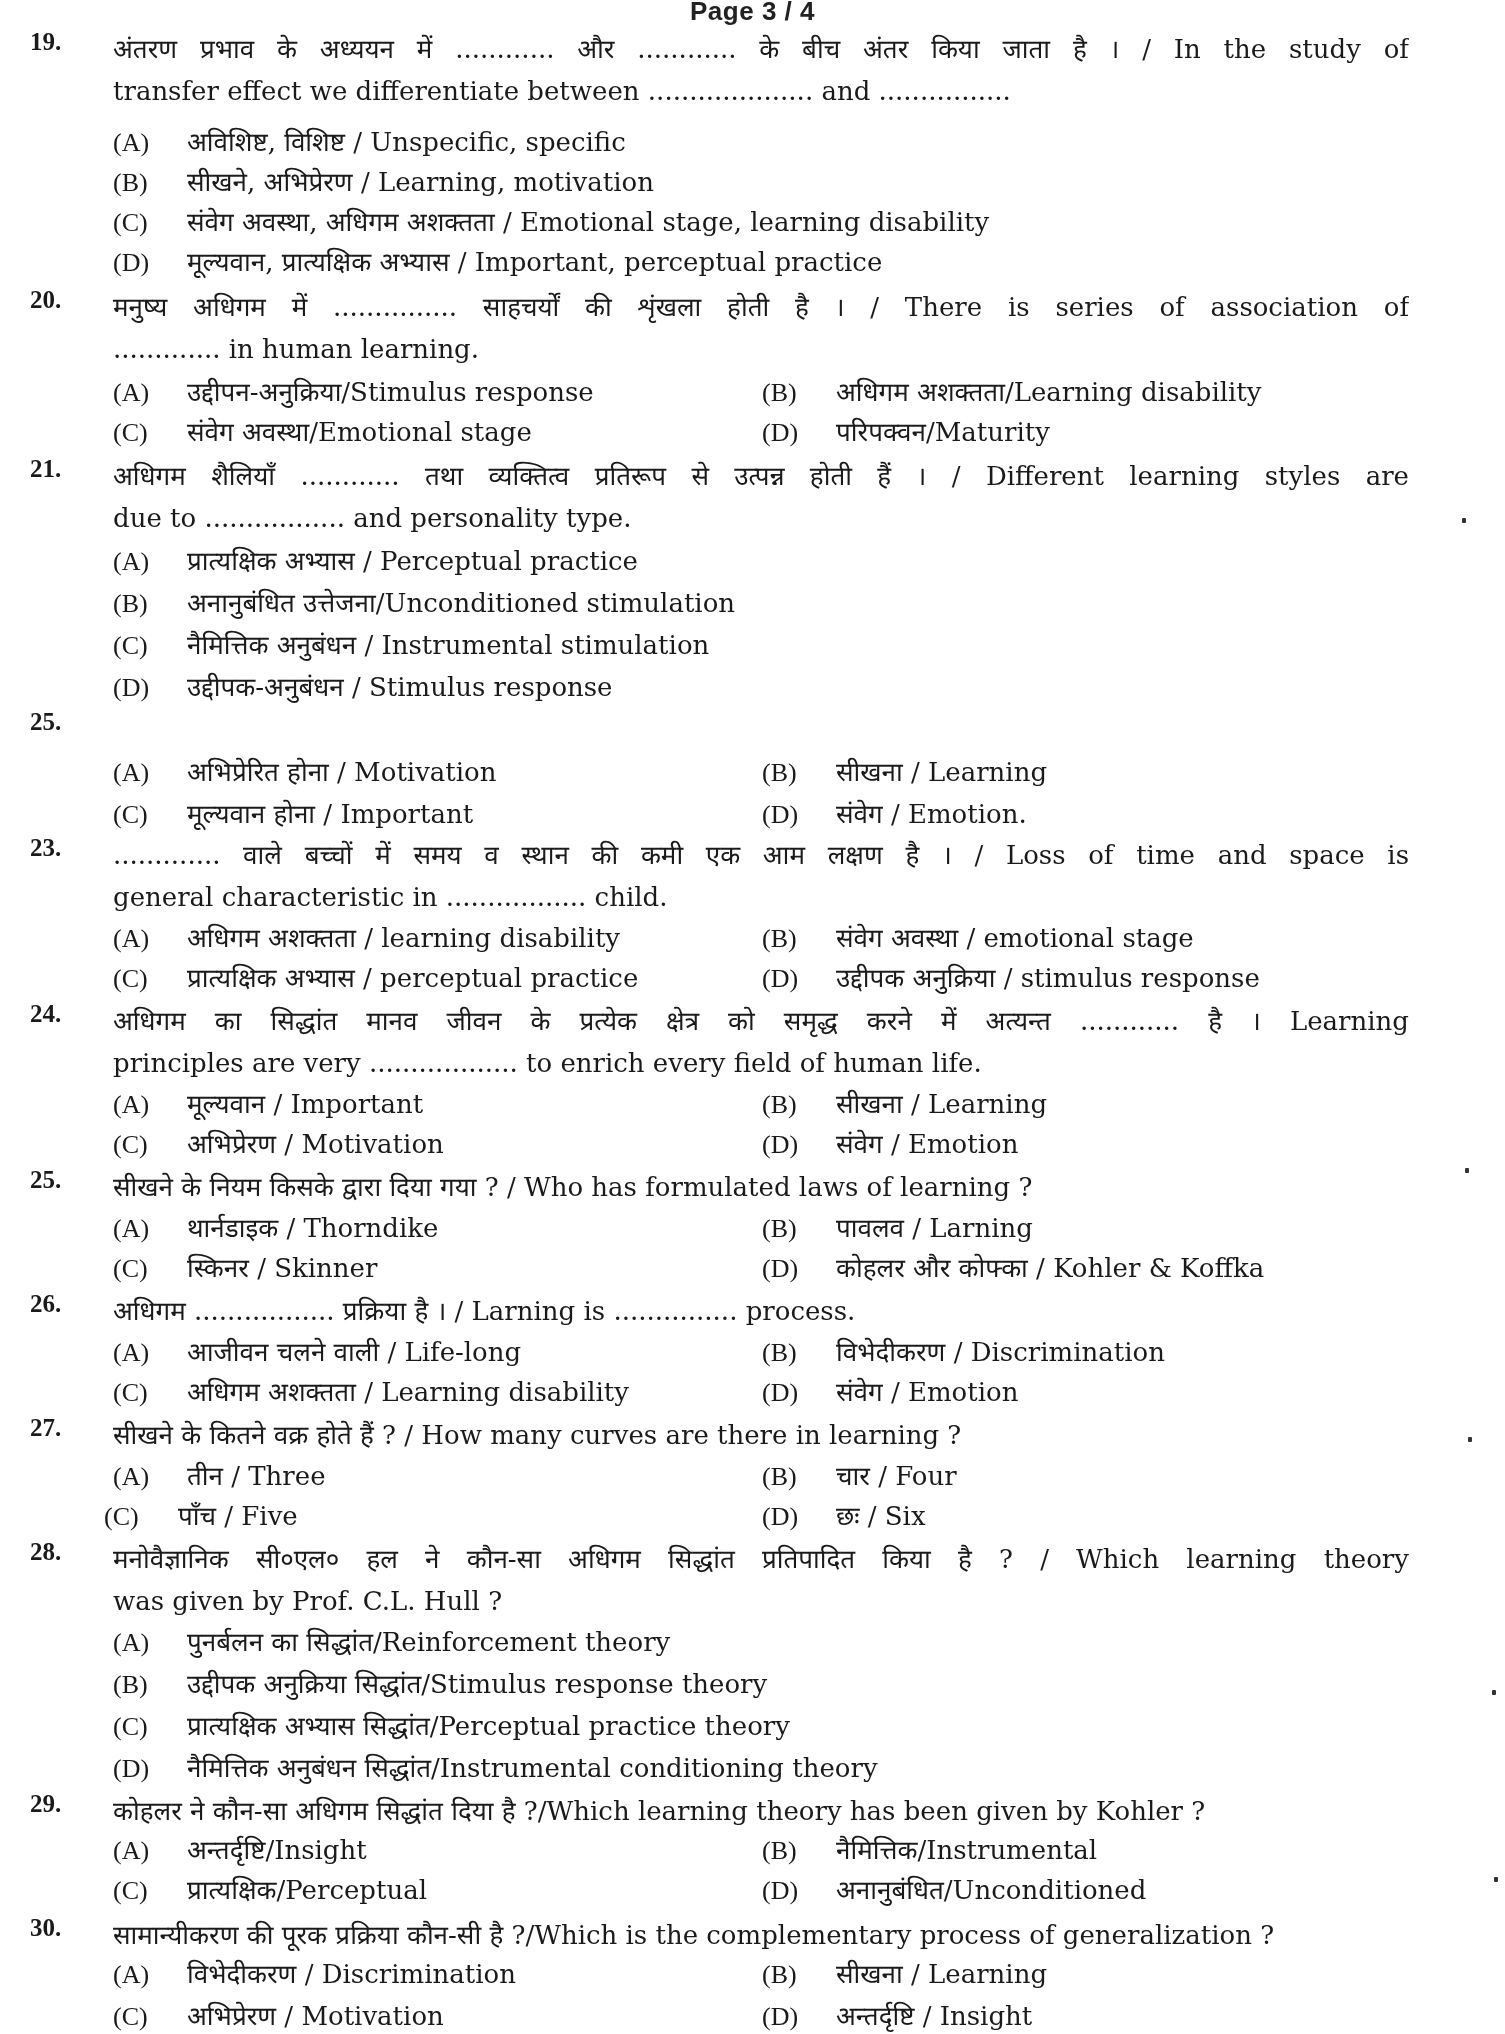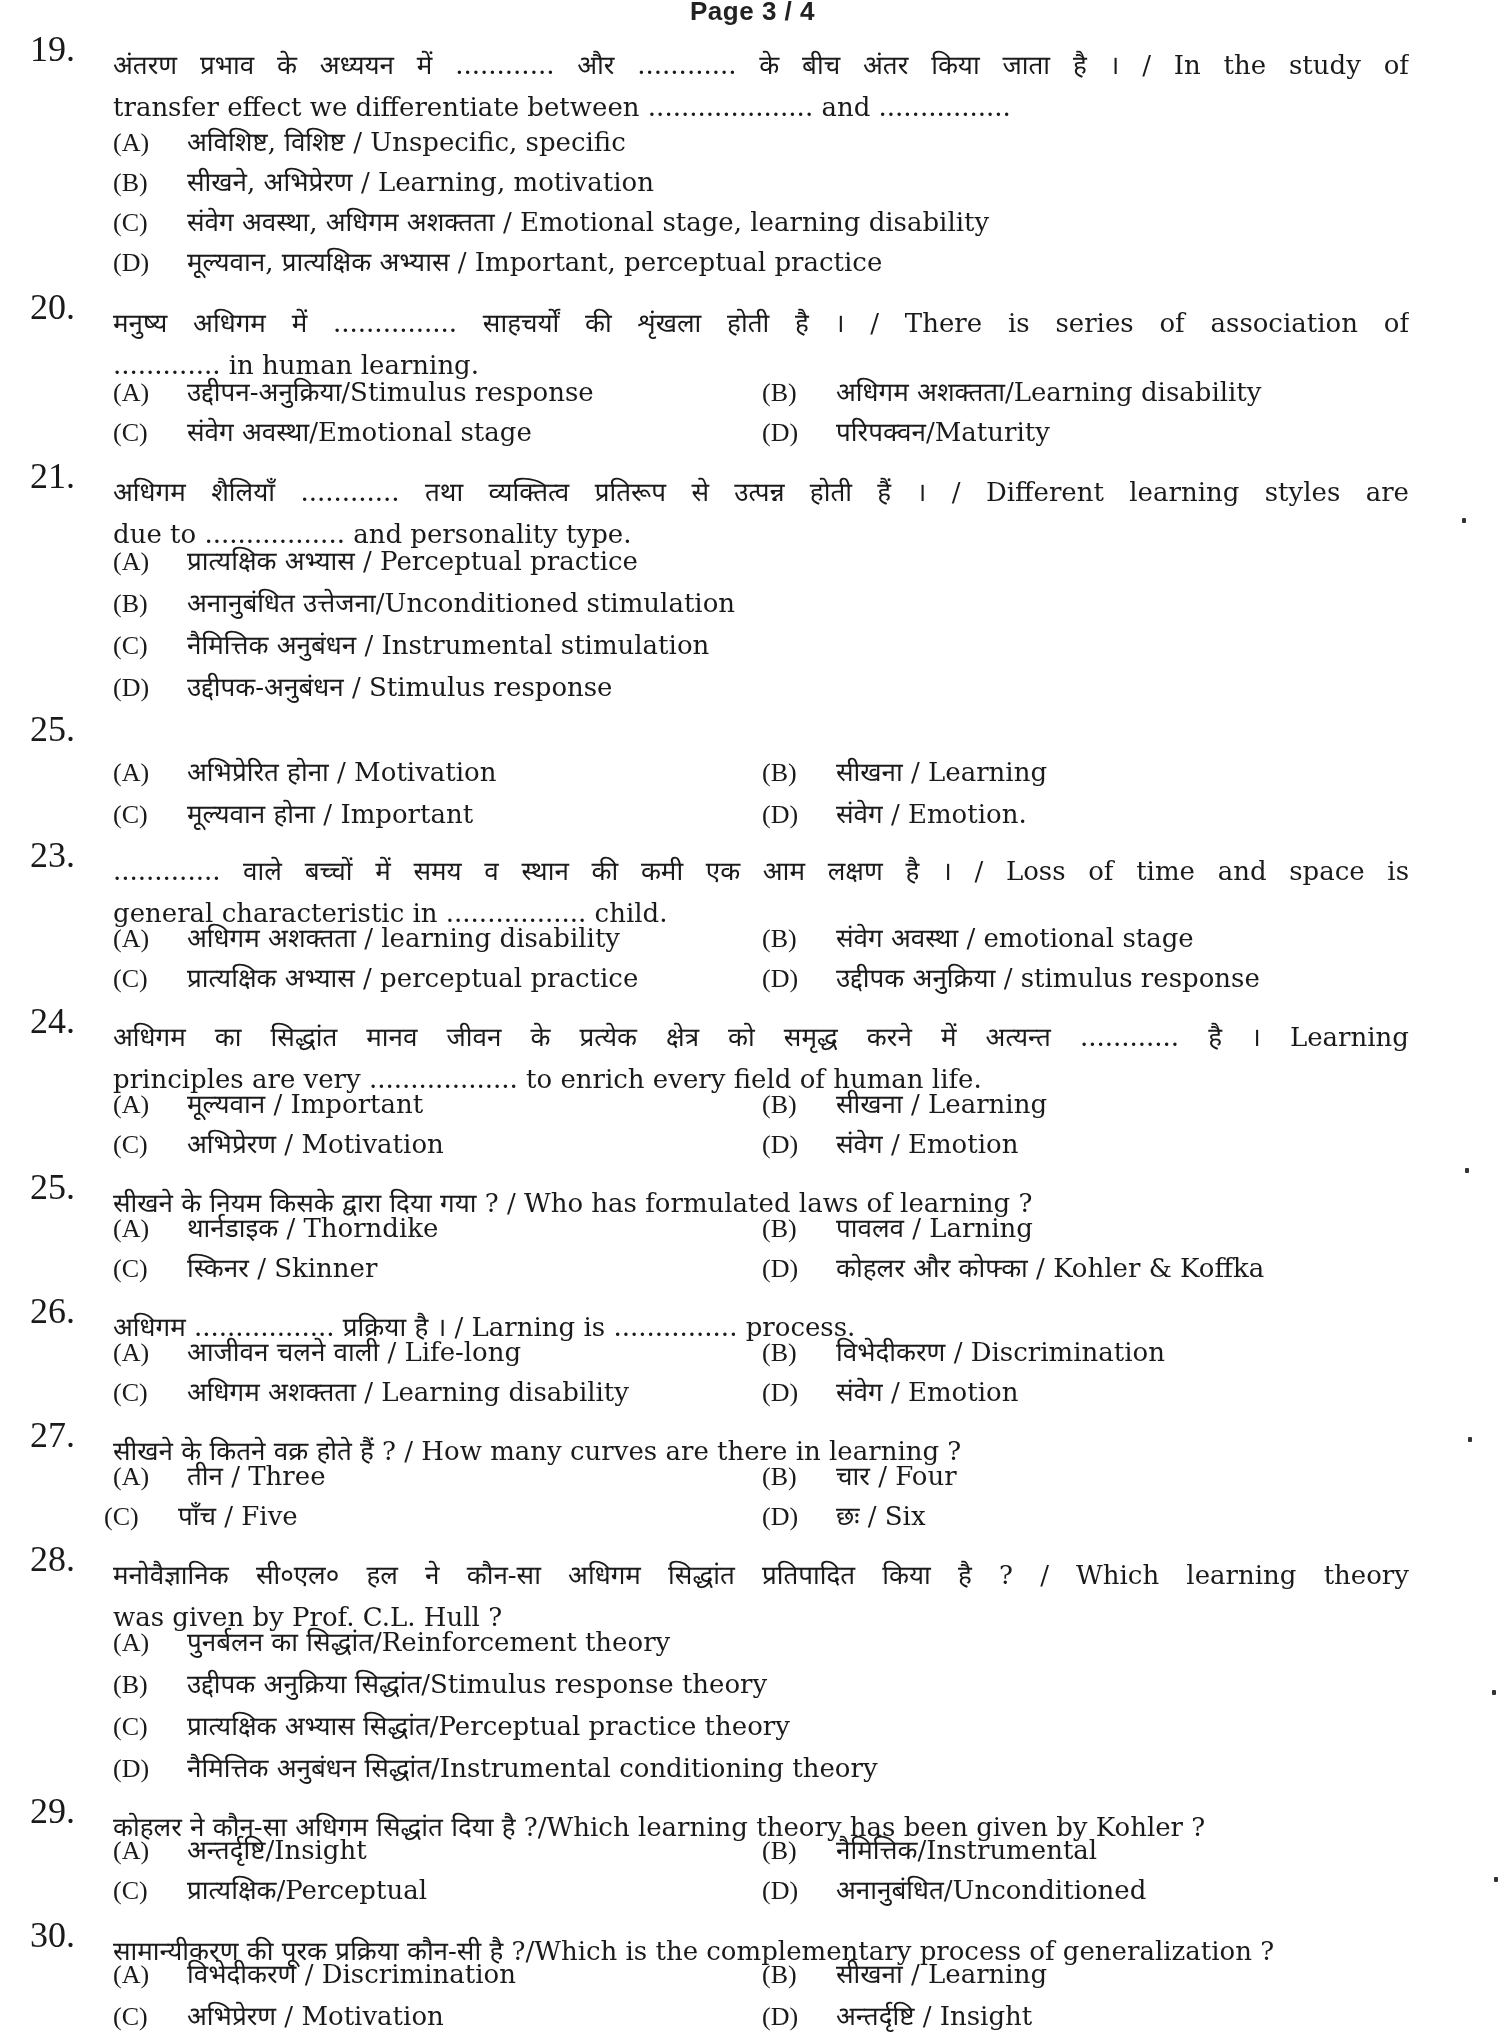--- a/index.html
+++ b/index.html
@@ -11,27 +11,27 @@
   .page-header {
     position: absolute; top: -4px; left: 0; width: 1505px; text-align: center;
     font-family: "Liberation Sans", sans-serif; font-weight: bold; font-size: 26px;
     letter-spacing: 0.5px; color: #222;
   }
   .q {
     position: absolute; left: 0; width: 1505px;
   }
   .q-row { position: relative; height: 42px; }
   .q-num {
-    position: absolute; left: 30px; top: 0; font-size: 36px; font-weight: normal;
+    position: absolute; left: 30px; top: 0; font-size: 25px; font-weight: bold;
     font-family: "Liberation Serif", serif;
     text-align: center;
   }
   .q-text {
     position: absolute; left: 113px; right: 96px; top: 0; font-size: 26px; line-height: 42px;
-    text-align: justify; text-align-last: justify; white-space: nowrap; overflow: hidden; margin-top: 16px;
+    text-align: justify; text-align-last: justify; white-space: nowrap; overflow: hidden;
   }
   .q-text.last { text-align-last: left; }
   .opt {
     position: absolute; font-size: 26px; line-height: 40px; white-space: nowrap;
   }
   .opt .lbl {
     display: inline-block; width: 74px; font-family: "Liberation Serif", serif;
   }
   .speck { position: absolute; width: 4px; height: 5px; background: #333; border-radius: 1px; }
 </style>

